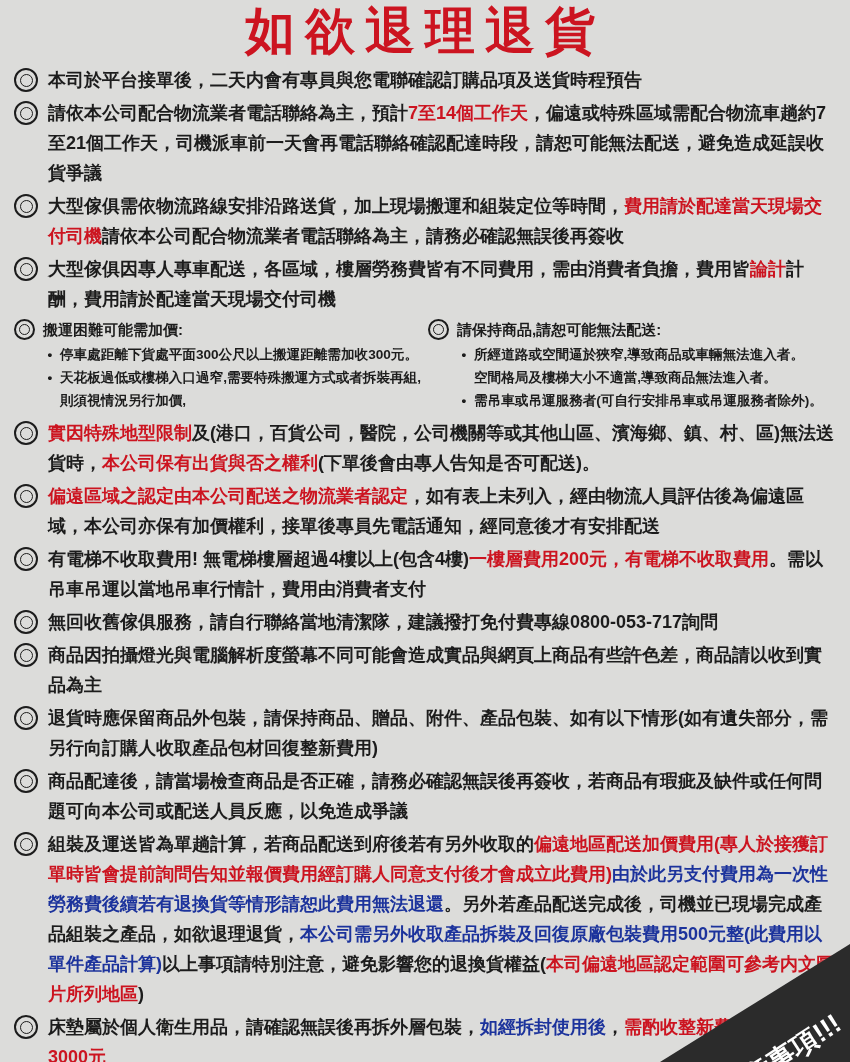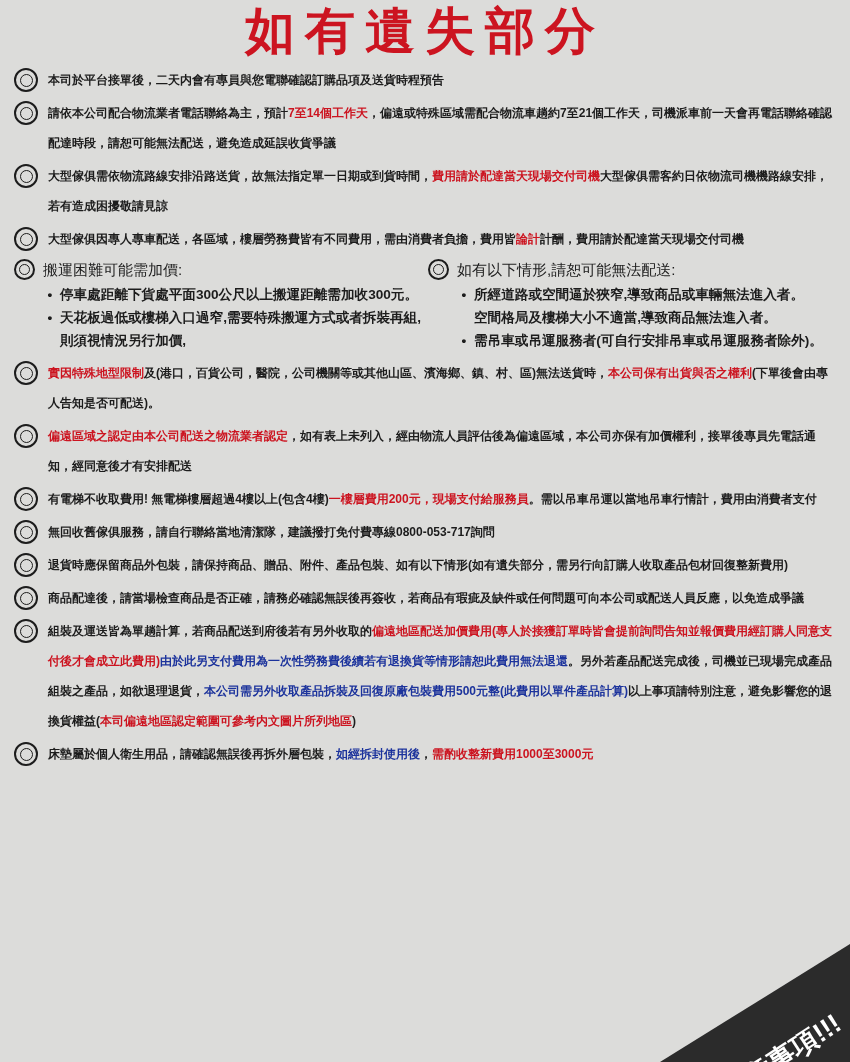--- a/index.html
+++ b/index.html
@@ -26,21 +26,21 @@
     line-height:1.1;
   }
   .big-title.red  { color:var(--red,#cc1420); }
   .big-title.blue { color:var(--blue,#1c339c); }
 
   .bullet-row {
     display:flex;
     align-items:flex-start;
     gap:10px;
     margin:3px 0;
-    font-size:12px;
+    font-size:18px;
     font-weight:600;
     line-height:30px;
   }
   .dot {
     flex:none;
     width:24px; height:24px;
     margin-top:3px;
     border:2px solid #1c1c1c;
     border-radius:50%;
     display:flex; align-items:center; justify-content:center;
@@ -60,21 +60,21 @@
   .seg-bold  { font-weight:800; }
 
   .columns {
     display:flex;
     gap:6px;
     margin:4px 0 6px 0;
   }
   .col { flex:1; }
   .col-head {
     display:flex; align-items:flex-start; gap:8px;
-    font-size:15px; font-weight:400; line-height:24px;
+    font-size:15px; font-weight:700; line-height:24px;
   }
   .col-head .dot { width:21px; height:21px; margin-top:1px; }
   .col-head .dot::after { width:11px; height:11px; }
   .col-entries {
     margin:1px 0 0 30px;
     font-size:13.6px; font-weight:600; line-height:23px;
   }
   .col-entry { display:flex; gap:4px; }
   .col-entry .mini-dot { flex:none; width:12px; text-align:center; }
 
@@ -93,33 +93,33 @@
     color:#ffffff;
     font-size:27px;
     font-weight:bold;
     white-space:nowrap;
   }
 </style>
 </head>
 <body>
 
 <div class="page">
-  <h1 class="big-title red">如有遺失部分</h1>
+  <h1 class="big-title red">如欲退理退貨</h1>
   <div>
       <div class="bullet-row">
         <span class="dot"></span>
         <div class="bullet-text"><span class="seg-black">本司於平台接單後，二天内會有專員與您電聯確認訂購品項及送貨時程預告</span></div>
       </div>
       <div class="bullet-row">
         <span class="dot"></span>
         <div class="bullet-text"><span class="seg-black">請依本公司配合物流業者電話聯絡為主，預計</span><span class="seg-red">7至14個工作天</span><span class="seg-black">，偏遠或特殊區域需配合物流車趟約7至21個工作天，司機派車前一天會再電話聯絡確認配達時段，請恕可能無法配送，避免造成延誤收貨爭議</span></div>
       </div>
       <div class="bullet-row">
         <span class="dot"></span>
-        <div class="bullet-text"><span class="seg-black">大型傢俱需依物流路線安排沿路送貨，故無法指定單一日期或到貨時間，</span><span class="seg-red">費用請於配達當天現場交付司機</span><span class="seg-black">大型傢俱需客約日依物流司機機路線安排，若有造成困擾敬請見諒</span></div>
+        <div class="bullet-text"><span class="seg-black">大型傢俱需依物流路線安排沿路送貨，加上現場搬運和組裝定位等時間，</span><span class="seg-red">費用請於配達當天現場交付司機</span><span class="seg-black">請依本公司配合物流業者電話聯絡為主，請務必確認無誤後再簽收</span></div>
       </div>
       <div class="bullet-row">
         <span class="dot"></span>
         <div class="bullet-text"><span class="seg-black">大型傢俱因專人專車配送，各區域，樓層勞務費皆有不同費用，需由消費者負擔，費用皆</span><span class="seg-red">論計</span><span class="seg-black">計酬，費用請於配達當天現場交付司機</span></div>
       </div>
       <div class="columns">
         <div class="col">
           <div class="col-head">
             <span class="dot"></span>
             <span>搬運困難可能需加價:</span>
@@ -131,21 +131,21 @@
             </div>
             <div class="col-entry">
               <span class="mini-dot">•</span>
               <span>天花板過低或樓梯入口過窄,需要特殊搬運方式或者拆裝再組,則須視情況另行加價,</span>
             </div>
           </div>
         </div>
         <div class="col">
           <div class="col-head">
             <span class="dot"></span>
-            <span>如有以下情形,請恕可能無法配送:</span>
+            <span>請保持商品,請恕可能無法配送:</span>
           </div>
           <div class="col-entries">
             <div class="col-entry">
               <span class="mini-dot">•</span>
               <span>所經道路或空間逼於狹窄,導致商品或車輛無法進入者。</span>
             </div>
             <div class="col-entry">
               <span class="mini-dot"></span>
               <span>空間格局及樓梯大小不適當,導致商品無法進入者。</span>
             </div>
@@ -159,25 +159,29 @@
       <div class="bullet-row">
         <span class="dot"></span>
         <div class="bullet-text"><span class="seg-red seg-bold">實因特殊地型限制</span><span class="seg-black">及(港口，百貨公司，醫院，公司機關等或其他山區、濱海鄉、鎮、村、區)無法送貨時，</span><span class="seg-red">本公司保有出貨與否之權利</span><span class="seg-black">(下單後會由專人告知是否可配送)。</span></div>
       </div>
       <div class="bullet-row">
         <span class="dot"></span>
         <div class="bullet-text"><span class="seg-red">偏遠區域之認定由本公司配送之物流業者認定</span><span class="seg-black">，如有表上未列入，經由物流人員評估後為偏遠區域，本公司亦保有加價權利，接單後專員先電話通知，經同意後才有安排配送</span></div>
       </div>
       <div class="bullet-row">
         <span class="dot"></span>
-        <div class="bullet-text"><span class="seg-black">有電梯不收取費用! 無電梯樓層超過4樓以上(包含4樓)</span><span class="seg-red">一樓層費用200元，現場支付給服務員</span><span class="seg-black">。需以吊車吊運以當地吊車行情計，費用由消費者支付</span></div>
+        <div class="bullet-text"><span class="seg-black">有電梯不收取費用! 無電梯樓層超過4樓以上(包含4樓)</span><span class="seg-red">一樓層費用200元，有電梯不收取費用</span><span class="seg-black">。需以吊車吊運以當地吊車行情計，費用由消費者支付</span></div>
       </div>
       <div class="bullet-row">
         <span class="dot"></span>
         <div class="bullet-text"><span class="seg-black">無回收舊傢俱服務，請自行聯絡當地清潔隊，建議撥打免付費專線0800-053-717詢問</span></div>
+      </div>
+      <div class="bullet-row">
+        <span class="dot"></span>
+        <div class="bullet-text"><span class="seg-black">商品因拍攝燈光與電腦解析度螢幕不同可能會造成實品與網頁上商品有些許色差，商品請以收到實品為主</span></div>
       </div>
     </div>
   <div>
       <div class="bullet-row">
         <span class="dot"></span>
         <div class="bullet-text"><span class="seg-black">退貨時應保留商品外包裝，請保持商品、贈品、附件、產品包裝、如有以下情形(如有遺失部分，需另行向訂購人收取產品包材回復整新費用)</span></div>
       </div>
       <div class="bullet-row">
         <span class="dot"></span>
         <div class="bullet-text"><span class="seg-black">商品配達後，請當場檢查商品是否正確，請務必確認無誤後再簽收，若商品有瑕疵及缺件或任何問題可向本公司或配送人員反應，以免造成爭議</span></div>

